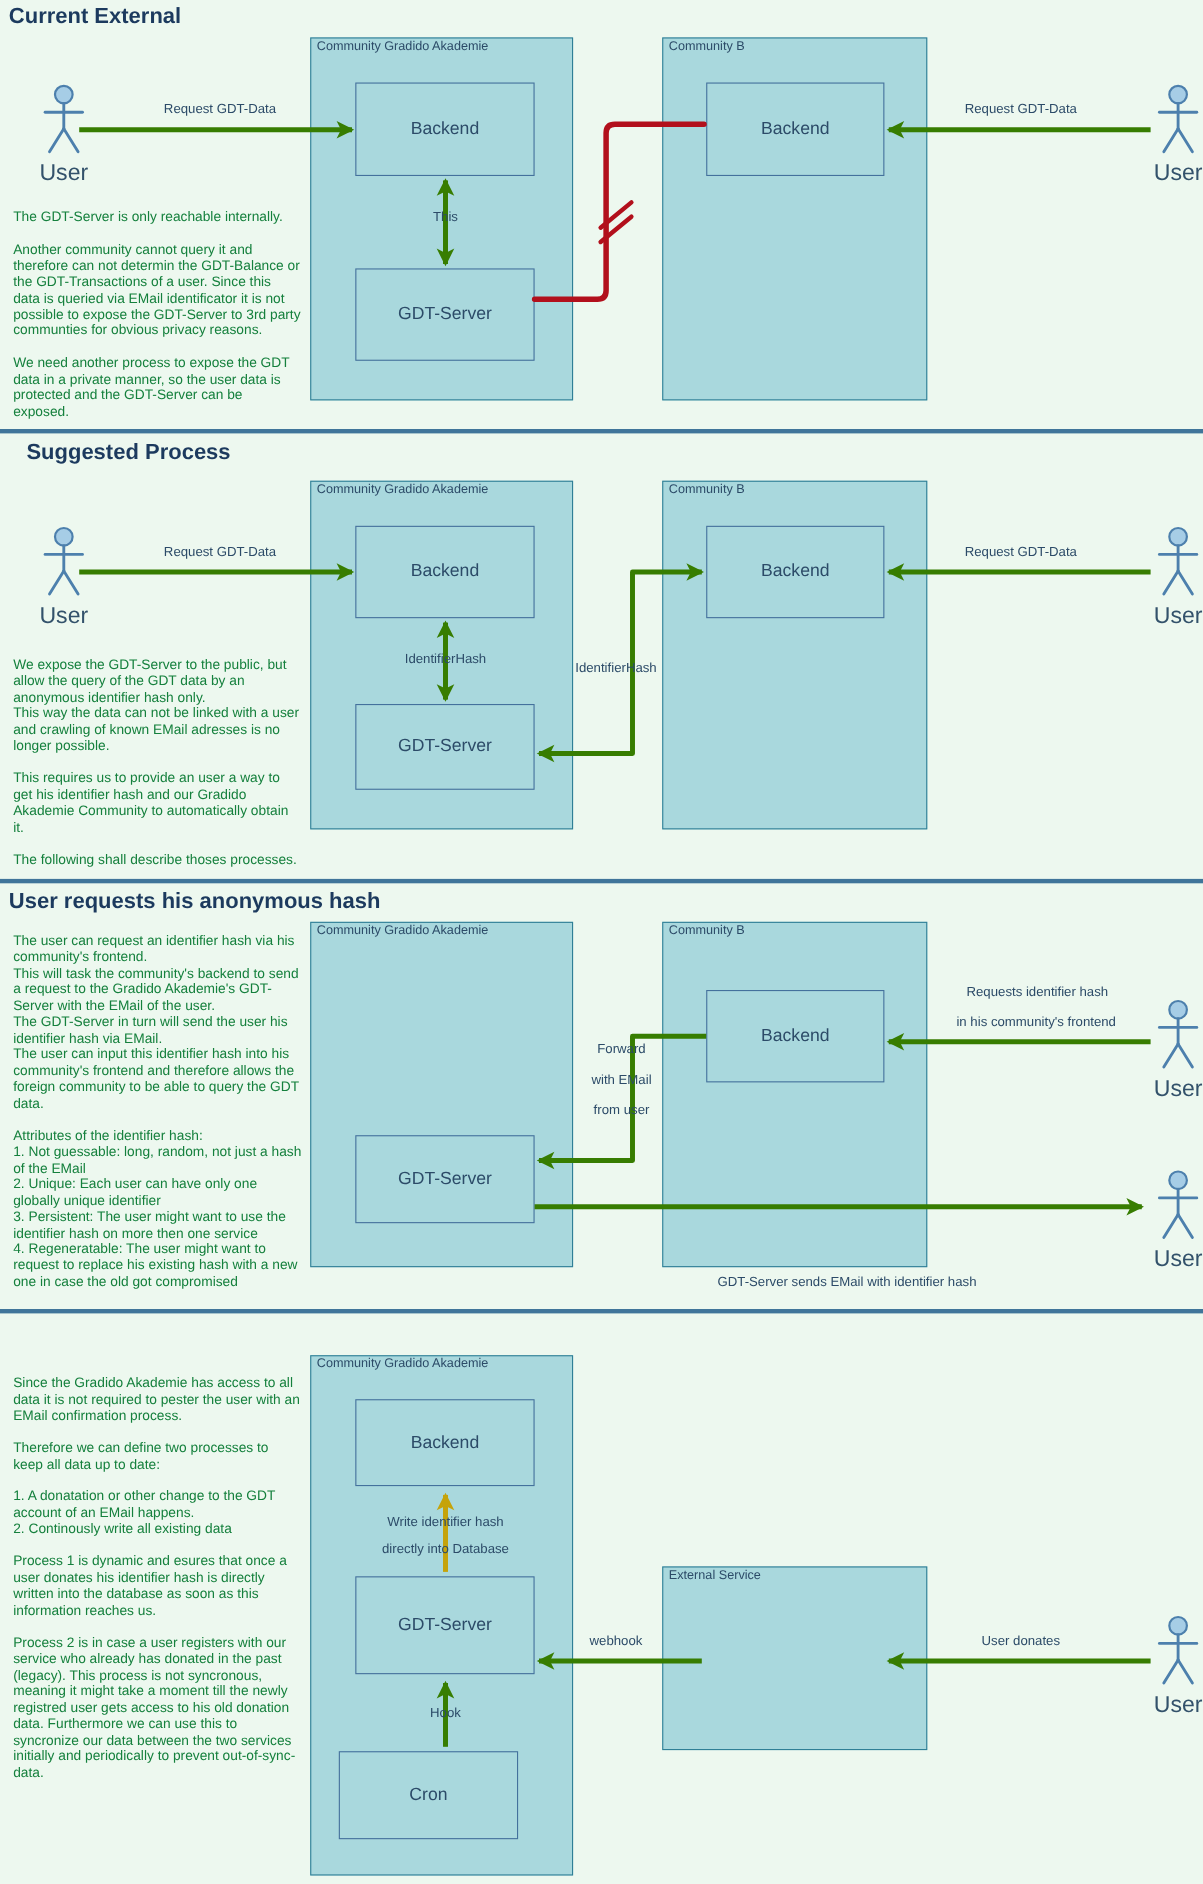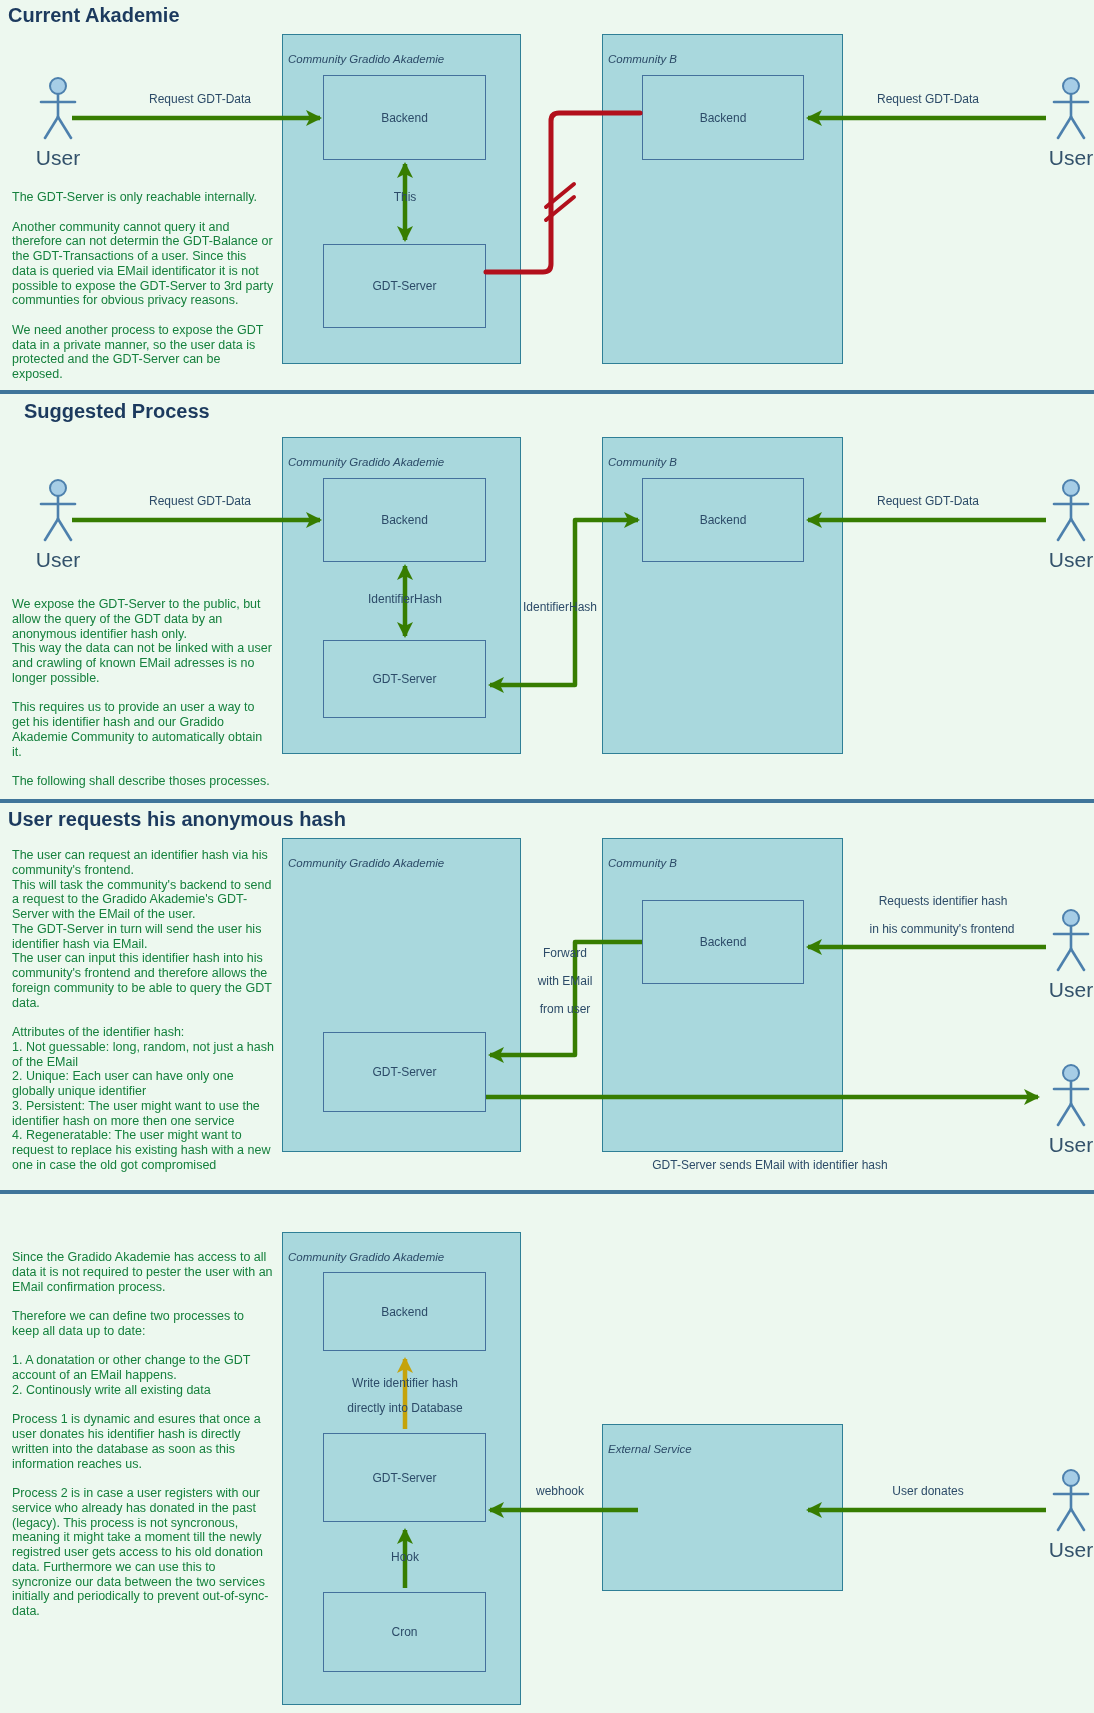--- a/index.html
+++ b/index.html
@@ -1,23 +1,23 @@
 <!DOCTYPE html>
 <html><head>
 <meta charset="utf-8">
 <style>
   html,body{margin:0;padding:0;background:#edf8ef;}
   .canvas{position:relative;width:1094px;height:1713px;background:#edf8ef;
           font-family:"Liberation Sans",sans-serif;overflow:hidden;}
   .title{position:absolute;font-size:20px;font-weight:bold;color:#1c3a5e;white-space:nowrap;}
   .divider{position:absolute;left:0;width:1094px;height:4px;background:#40759a;}
   .container{position:absolute;background:#a9d8dd;border:1px solid #2f7f96;box-sizing:border-box;z-index:1;}
-  .clabel{display:block;padding:18px 0 0 5px;font-size:11.5px;color:#2c4b68;font-style:italic;}
+  .clabel{display:block;padding:1px 0 0 5px;font-size:11.5px;color:#2c4b68;}
   .node{position:absolute;background:#a9d8dd;border:1px solid #44719c;box-sizing:border-box;
-        display:flex;align-items:center;justify-content:center;font-size:12px;color:#2c4b68;
+        display:flex;align-items:center;justify-content:center;font-size:16px;color:#2c4b68;
         text-align:center;z-index:2;}
   .body{position:absolute;font-size:12.5px;line-height:1.18;color:#15803d;white-space:pre-line;z-index:3;}
   .albl{position:absolute;font-size:12px;color:#2c4b68;text-align:center;z-index:4;}
   .userlbl{position:absolute;font-size:21px;color:#33526b;text-align:center;width:100px;z-index:4;}
   .actor{position:absolute;z-index:4;}
   .overlay{position:absolute;left:0;top:0;z-index:3;pointer-events:none;}
 </style>
 </head>
 <body>
 
@@ -52,21 +52,21 @@
       <path d="M405,1588 V1530" marker-end="url(#mg)"></path>
     </g>
     <path d="M405,1429 V1359" stroke="#c5a30b" stroke-width="4.5" fill="none" marker-end="url(#my)"></path>
     <g stroke="#b2101c" fill="none" stroke-linecap="round">
       <path d="M486,272 L543,272 Q551,272 551,264 L551,121 Q551,113 559,113 L640,113" stroke-width="5"></path>
       <path d="M546,207 L574,184" stroke-width="4"></path>
       <path d="M546,220 L574,197" stroke-width="4"></path>
     </g>
   </svg>
 
-  <div class="title" style="left:8px;top:4px">Current Akademie</div>
+  <div class="title" style="left:8px;top:4px">Current External</div>
 
   <div class="container" style="left:282px;top:34px;width:239px;height:330px">
     <span class="clabel">Community Gradido Akademie</span>
   </div>
   <div class="container" style="left:602px;top:34px;width:241px;height:330px">
     <span class="clabel">Community B</span>
   </div>
   <div class="node" style="left:323px;top:75px;width:163px;height:85px">Backend</div>
   <div class="node" style="left:642px;top:75px;width:162px;height:85px">Backend</div>
   <div class="node" style="left:323px;top:244px;width:163px;height:84px">GDT-Server</div>
@@ -202,21 +202,21 @@
   <div class="divider" style="top:1190px"></div>
 
   <div class="container" style="left:282px;top:1232px;width:239px;height:473px">
     <span class="clabel">Community Gradido Akademie</span>
   </div>
   <div class="container" style="left:602px;top:1424px;width:241px;height:167px">
     <span class="clabel">External Service</span>
   </div>
   <div class="node" style="left:323px;top:1272px;width:163px;height:79px">Backend</div>
   <div class="node" style="left:323px;top:1433px;width:163px;height:89px">GDT-Server</div>
-  <div class="node" style="left:323px;top:1592px;width:163px;height:80px">Cron</div>
+  <div class="node" style="left:308px;top:1592px;width:163px;height:80px">Cron</div>
 
   <div class="albl" style="left:315px;top:1376px;width:180px">Write identifier hash</div>
   <div class="albl" style="left:308px;top:1401px;width:194px">directly into Database</div>
   <div class="albl" style="left:355px;top:1550px;width:100px">Hook</div>
   <div class="albl" style="left:505px;top:1484px;width:110px">webhook</div>
   <div class="albl" style="left:838px;top:1484px;width:180px">User donates</div>
 
   <svg class="actor" style="left:1049px;top:1468px" width="44" height="66" viewBox="0 0 44 66">
     <circle cx="22" cy="10" r="8" fill="#a6cde6" stroke="#4d80ad" stroke-width="2"></circle>
     <g stroke="#4d80ad" stroke-width="2.6" stroke-linecap="round" fill="none">

